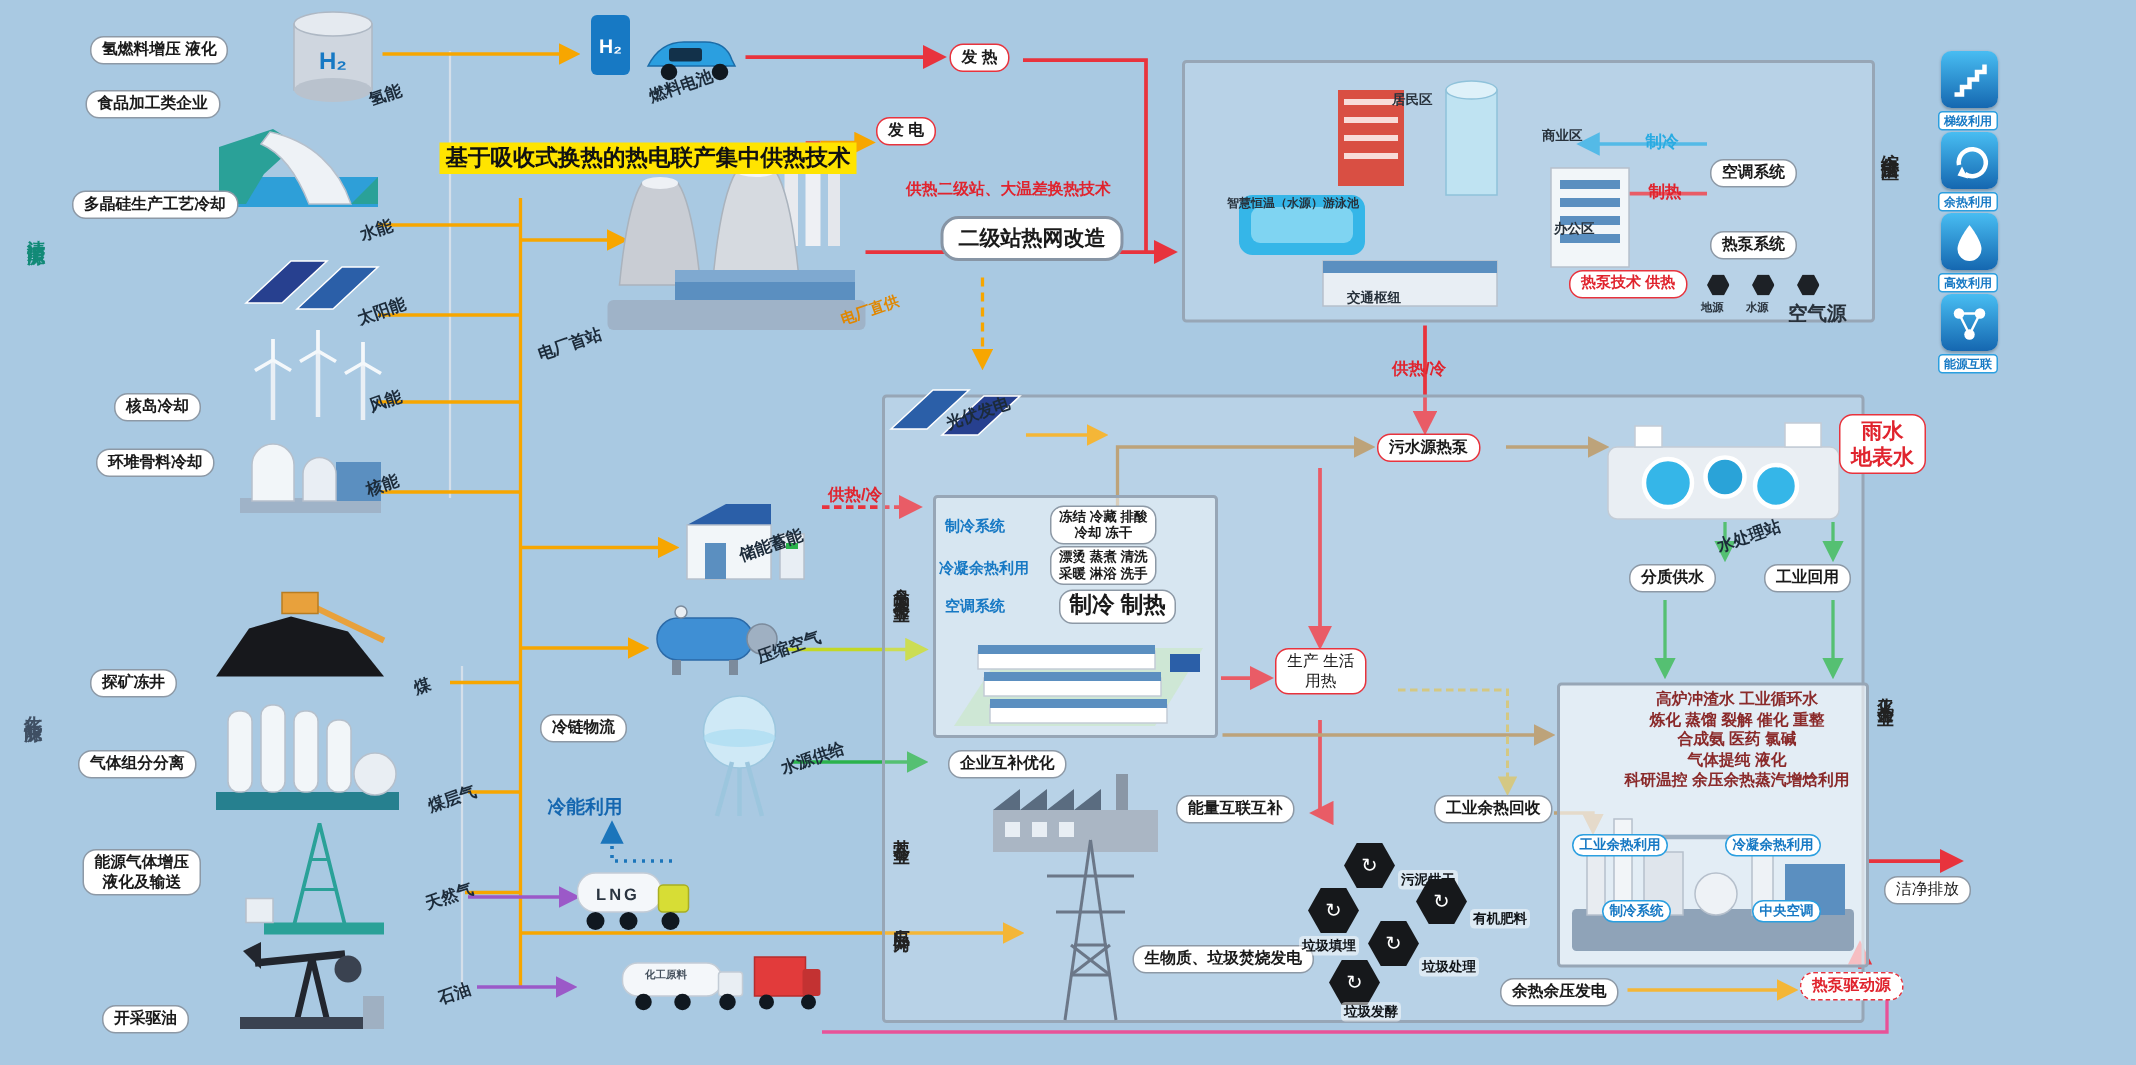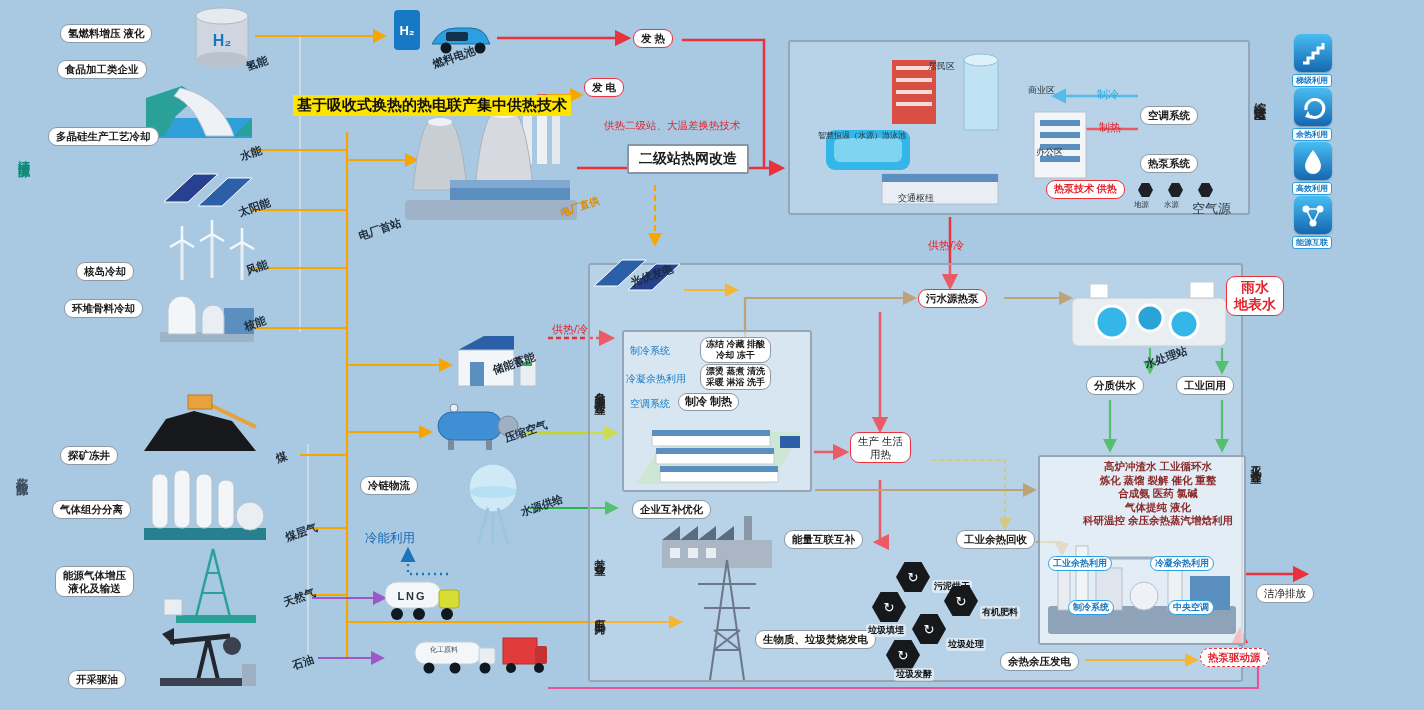--- a/index.html
+++ b/index.html
@@ -9,22 +9,22 @@
   .box{position:absolute;background:#fff;border:1px solid #8d99a6;border-radius:9px;padding:2px 7px;
        font-size:10.5px;font-weight:600;color:#1a1a1a;white-space:nowrap;text-align:center;line-height:1.25}
   .rb{border-color:#e8333d}
   .rt{color:#e0242e}
   .bt{color:#1779c4}
   .bb{border-color:#2b9fe0;color:#1779c4;font-size:9px;padding:1px 4px;font-weight:700}
   .diag{position:absolute;transform:rotate(-19deg);font-weight:700;color:#1c2b3a;font-size:11px;white-space:nowrap}
   .vert{position:absolute;writing-mode:vertical-rl;letter-spacing:2px;font-weight:700;color:#222;
         font-size:12px;line-height:1;white-space:nowrap}
   .sect{position:absolute;border:2px solid #97a6b6;border-radius:3px;background:rgba(236,243,249,.22)}
-  .flow{position:absolute;font-weight:400;font-size:11px;white-space:nowrap}
-  .tiny{position:absolute;font-size:8px;color:#28323c;font-weight:400;white-space:nowrap}
+  .flow{position:absolute;font-weight:700;font-size:11px;white-space:nowrap}
+  .tiny{position:absolute;font-size:8px;color:#28323c;font-weight:700;white-space:nowrap}
   .hl{position:absolute;background:#ffe400;color:#111;font-weight:700;font-size:15px;padding:1px 4px;white-space:nowrap}
   .hex{position:absolute;width:34px;height:30px;background:#16181b;display:flex;align-items:center;justify-content:center;
        color:#fff;font-size:13px;clip-path:polygon(25% 0,75% 0,100% 50%,75% 100%,25% 100%,0 50%)}
   .srchex{position:absolute;width:15px;height:14px;background:#1d2126;
        clip-path:polygon(25% 0,75% 0,100% 50%,75% 100%,25% 100%,0 50%)}
   .wlabel{position:absolute;font-size:9px;font-weight:700;color:#101418;background:rgba(255,255,255,.5);
        padding:0 2px;border-radius:3px;white-space:nowrap}
   .uticon{position:absolute;width:38px;height:38px;border-radius:7px;background:linear-gradient(#48bdf2,#1567b0);
        display:flex;align-items:center;justify-content:center;box-shadow:0 1px 2px rgba(0,0,0,.25)}
   .utlabel{position:absolute;background:#fff;border:1px solid #2b9fe0;color:#1779c4;font-size:8px;
@@ -384,21 +384,21 @@
   <div class="diag" style="left:276px;top:450px">煤</div>
   <div class="diag" style="left:285px;top:525px">煤层气</div>
   <div class="diag" style="left:283px;top:590px">天然气</div>
   <div class="diag" style="left:292px;top:655px">石油</div>
 
   <div class="diag" style="left:432px;top:50px">燃料电池</div>
   <div class="box rb" style="left:633px;top:29px;font-weight:700">发 热</div>
   <div class="box rb" style="left:584px;top:78px;font-weight:700">发 电</div>
   <div class="hl" style="left:293px;top:95px">基于吸收式换热的热电联产集中供热技术</div>
   <div class="flow rt" style="left:604px;top:119px;font-size:10.5px">供热二级站、大温差换热技术</div>
-  <div class="box" style="left:627px;top:144px;font-size:14px;font-weight:700;border-width:2px;border-color:#8795a5;border-radius:2px;padding:4px 10px">二级站热网改造</div>
+  <div class="box" style="left:627px;top:144px;font-size:14px;font-weight:700;border-width:2px;border-color:#8795a5;border-radius:12px;padding:4px 10px">二级站热网改造</div>
   <div class="diag" style="left:358px;top:222px">电厂首站</div>
   <div class="diag" style="left:560px;top:200px;color:#e08700;font-size:10px">电厂直供</div>
 
   <div class="vert" style="left:1254px;top:92px">综合生活区</div>
   <div class="tiny" style="left:928px;top:60px;font-size:9px">居民区</div>
   <div class="tiny" style="left:1028px;top:84px;font-size:9px">商业区</div>
   <div class="tiny" style="left:818px;top:130px">智慧恒温（水源）游泳池</div>
   <div class="tiny" style="left:1036px;top:146px;font-size:9px">办公区</div>
   <div class="tiny" style="left:898px;top:192px;font-size:9px">交通枢纽</div>
   <div class="flow" style="left:1097px;top:87px;color:#29abe2">制冷</div>
@@ -466,21 +466,21 @@
   <div class="box two" style="left:700px;top:337px;font-size:9px;padding:1px 5px">
     <div>冻结 冷藏 排酸</div>
     <div>冷却 冻干</div>
   </div>
   <div class="flow bt" style="left:626px;top:372px;font-size:10px">冷凝余热利用</div>
   <div class="box two" style="left:700px;top:364px;font-size:9px;padding:1px 5px">
     <div>漂烫 蒸煮 清洗</div>
     <div>采暖 淋浴 洗手</div>
   </div>
   <div class="flow bt" style="left:630px;top:397px;font-size:10px">空调系统</div>
-  <div class="box" style="left:678px;top:393px;font-size:11px;padding:1px 6px">制冷 制热</div>
+  <div class="box" style="left:706px;top:393px;font-size:15px;padding:1px 6px">制冷 制热</div>
 
   <div class="box rb two" style="left:850px;top:432px;font-weight:400">
     <div>生产 生活</div>
     <div>用热</div>
   </div>
   <div class="box" style="left:632px;top:500px">企业互补优化</div>
   <div class="box" style="left:784px;top:530px">能量互联互补</div>
   <div class="box" style="left:956px;top:530px">工业余热回收</div>
   <div class="vert" style="left:594px;top:550px;font-size:11px">其它企业</div>
   <div class="vert" style="left:594px;top:610px;font-size:11px">电厂并网</div>

